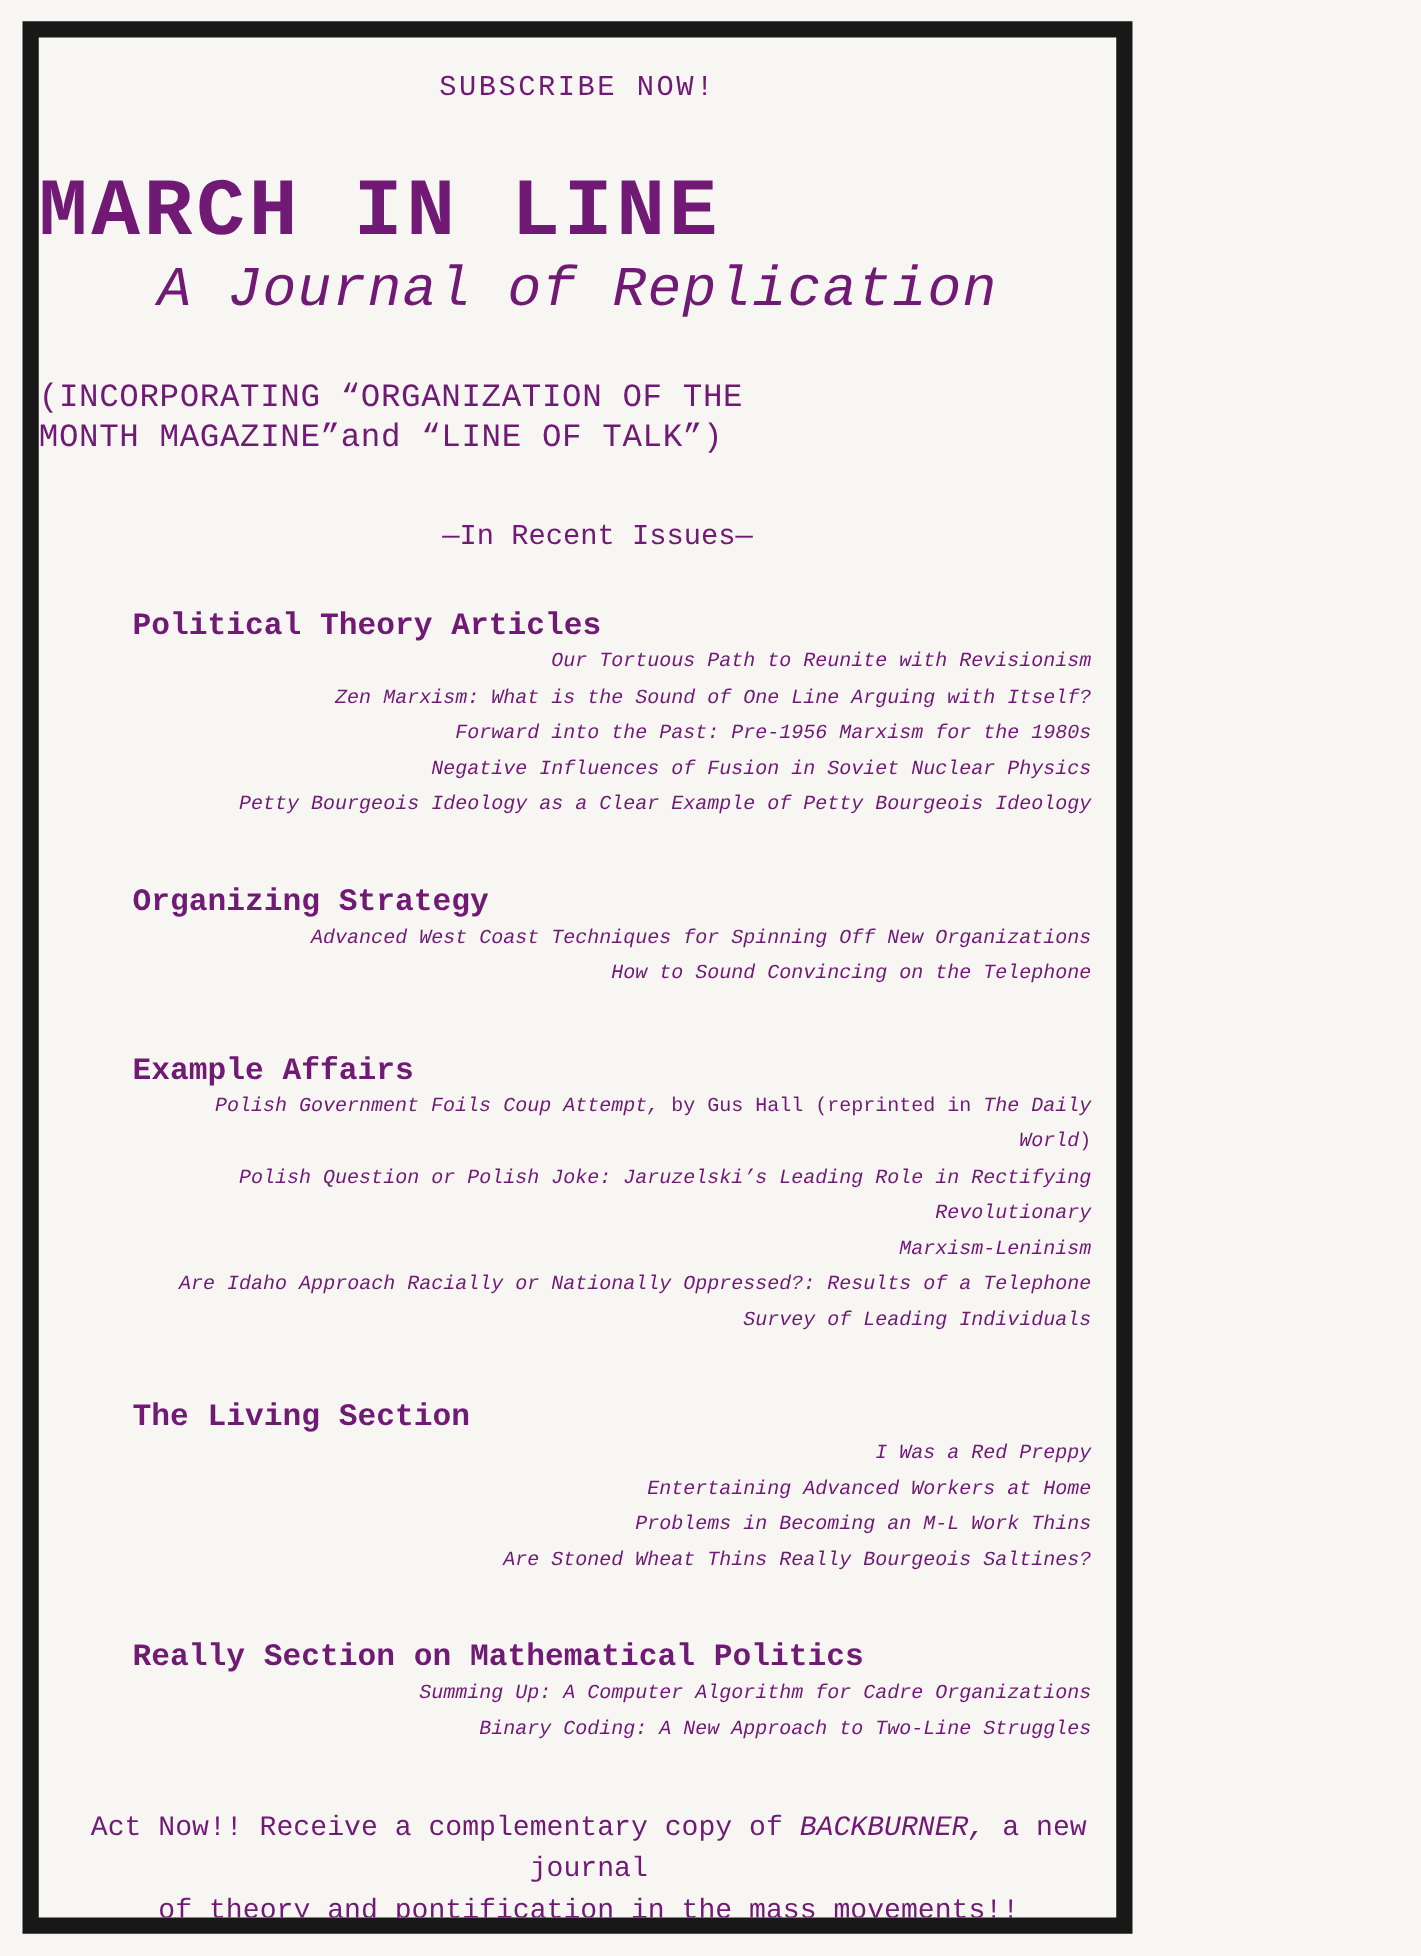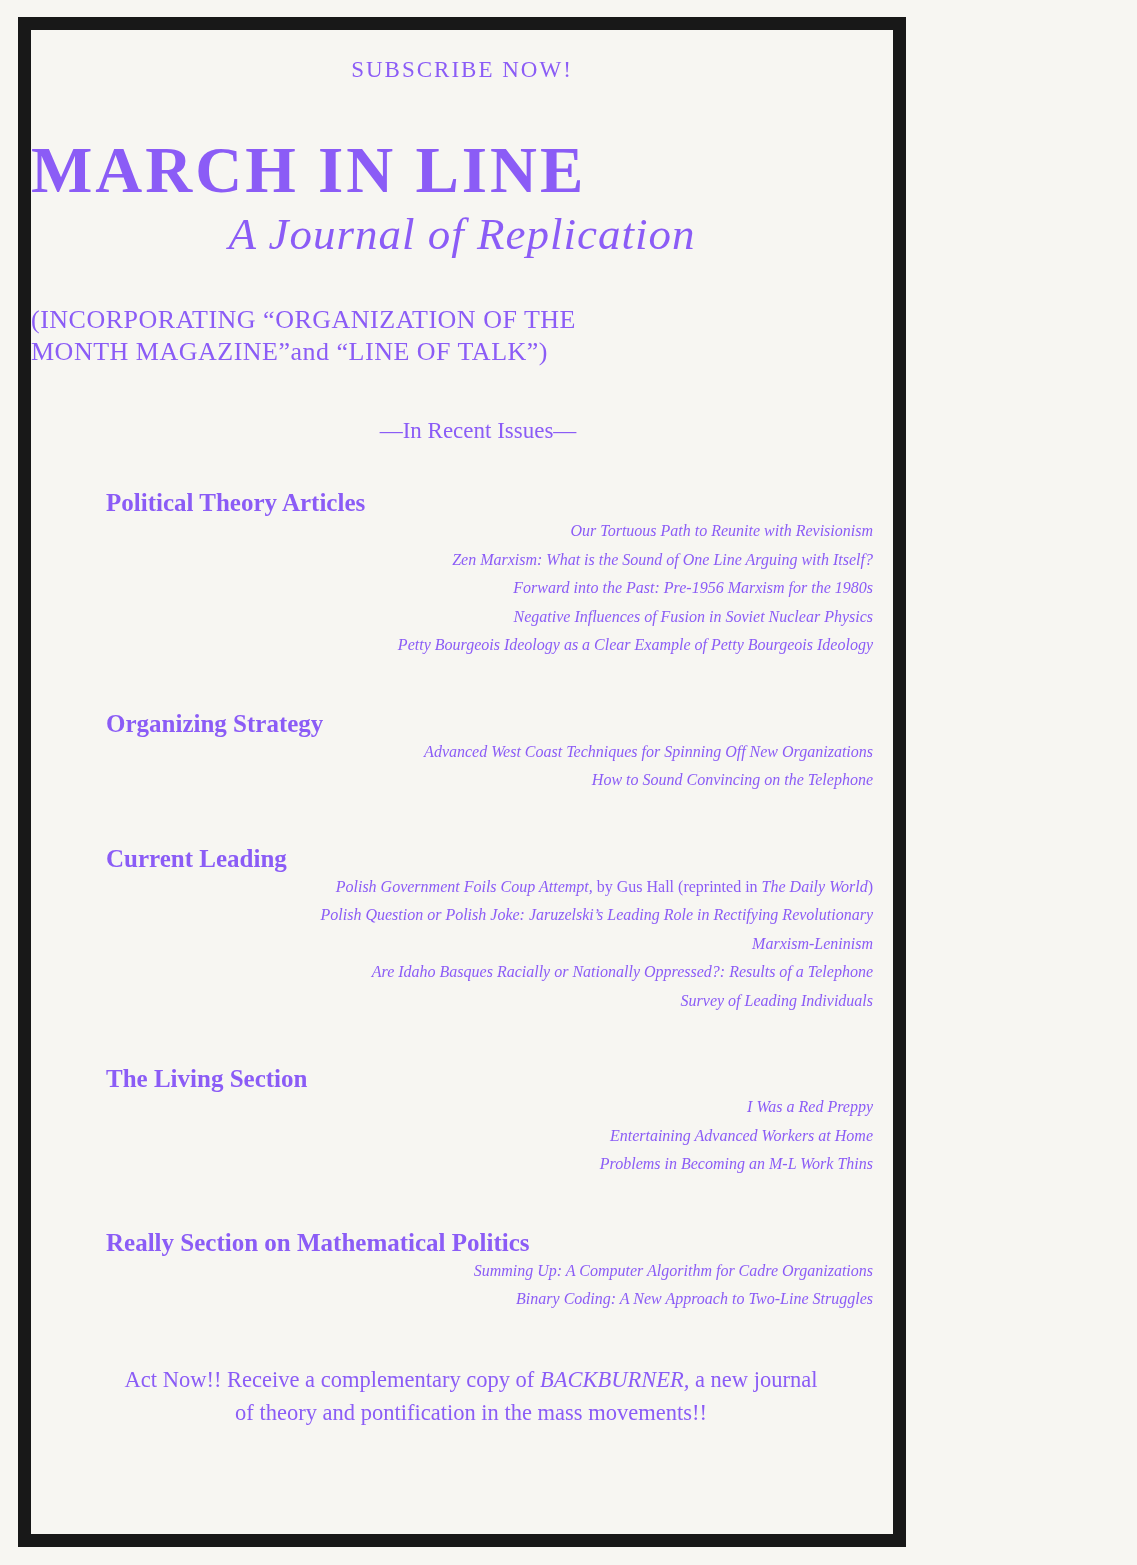--- a/index.html
+++ b/index.html
@@ -7,22 +7,22 @@
     padding: 0;
     width: 1137px;
     height: 1565px;
     background: #f7f6f2;
     overflow: hidden;
   }
   .scan-page {
     position: relative;
     width: 918px;
     height: 1565px;
-    font-family: Liberation Serif, serif;
-    color: #8b5cf6;
+    font-family: Liberation Mono, monospace;
+    color: #701a75;
   }
   .frame {
     position: absolute;
     left: 18px;
     top: 17px;
     right: 12px;
     bottom: 18px;
     border: 13px solid #181818;
     box-sizing: border-box;
     overflow: hidden;
@@ -115,32 +115,33 @@
           <p class="article-line"><span class="it">Forward into the Past: Pre-1956 Marxism for the 1980s</span></p>
           <p class="article-line"><span class="it">Negative Influences of Fusion in Soviet Nuclear Physics</span></p>
           <p class="article-line"><span class="it">Petty Bourgeois Ideology as a Clear Example of Petty Bourgeois Ideology</span></p>
         </section>
         <section class="toc-section">
           <h2 class="section-heading">Organizing Strategy</h2>
           <p class="article-line"><span class="it">Advanced West Coast Techniques for Spinning Off New Organizations</span></p>
           <p class="article-line"><span class="it">How to Sound Convincing on the Telephone</span></p>
         </section>
         <section class="toc-section">
-          <h2 class="section-heading">Current Leading</h2>
+          <h2 class="section-heading">Example Affairs</h2>
           <p class="article-line"><span class="it">Polish Government Foils Coup Attempt,</span><span class="rm"> by Gus Hall (reprinted in </span><span class="it">The Daily World</span><span class="rm">)</span></p>
           <p class="article-line"><span class="it">Polish Question or Polish Joke: Jaruzelski’s Leading Role in Rectifying Revolutionary</span></p>
           <p class="article-line indent"><span class="it">Marxism-Leninism</span></p>
-          <p class="article-line"><span class="it">Are Idaho Basques Racially or Nationally Oppressed?: Results of a Telephone</span></p>
+          <p class="article-line"><span class="it">Are Idaho Approach Racially or Nationally Oppressed?: Results of a Telephone</span></p>
           <p class="article-line indent"><span class="it">Survey of Leading Individuals</span></p>
         </section>
         <section class="toc-section">
           <h2 class="section-heading">The Living Section</h2>
           <p class="article-line"><span class="it">I Was a Red Preppy</span></p>
           <p class="article-line"><span class="it">Entertaining Advanced Workers at Home</span></p>
           <p class="article-line"><span class="it">Problems in Becoming an M-L Work Thins</span></p>
+          <p class="article-line"><span class="it">Are Stoned Wheat Thins Really Bourgeois Saltines?</span></p>
         </section>
         <section class="toc-section">
           <h2 class="section-heading">Really Section on Mathematical Politics</h2>
           <p class="article-line"><span class="it">Summing Up: A Computer Algorithm for Cadre Organizations</span></p>
           <p class="article-line"><span class="it">Binary Coding: A New Approach to Two-Line Struggles</span></p>
         </section>
       </main>
 
     <footer>
       <p><span class="rm">Act Now!! Receive a complementary copy of </span><span class="it">BACKBURNER,</span><span class="rm"> a new journal</span></p>

